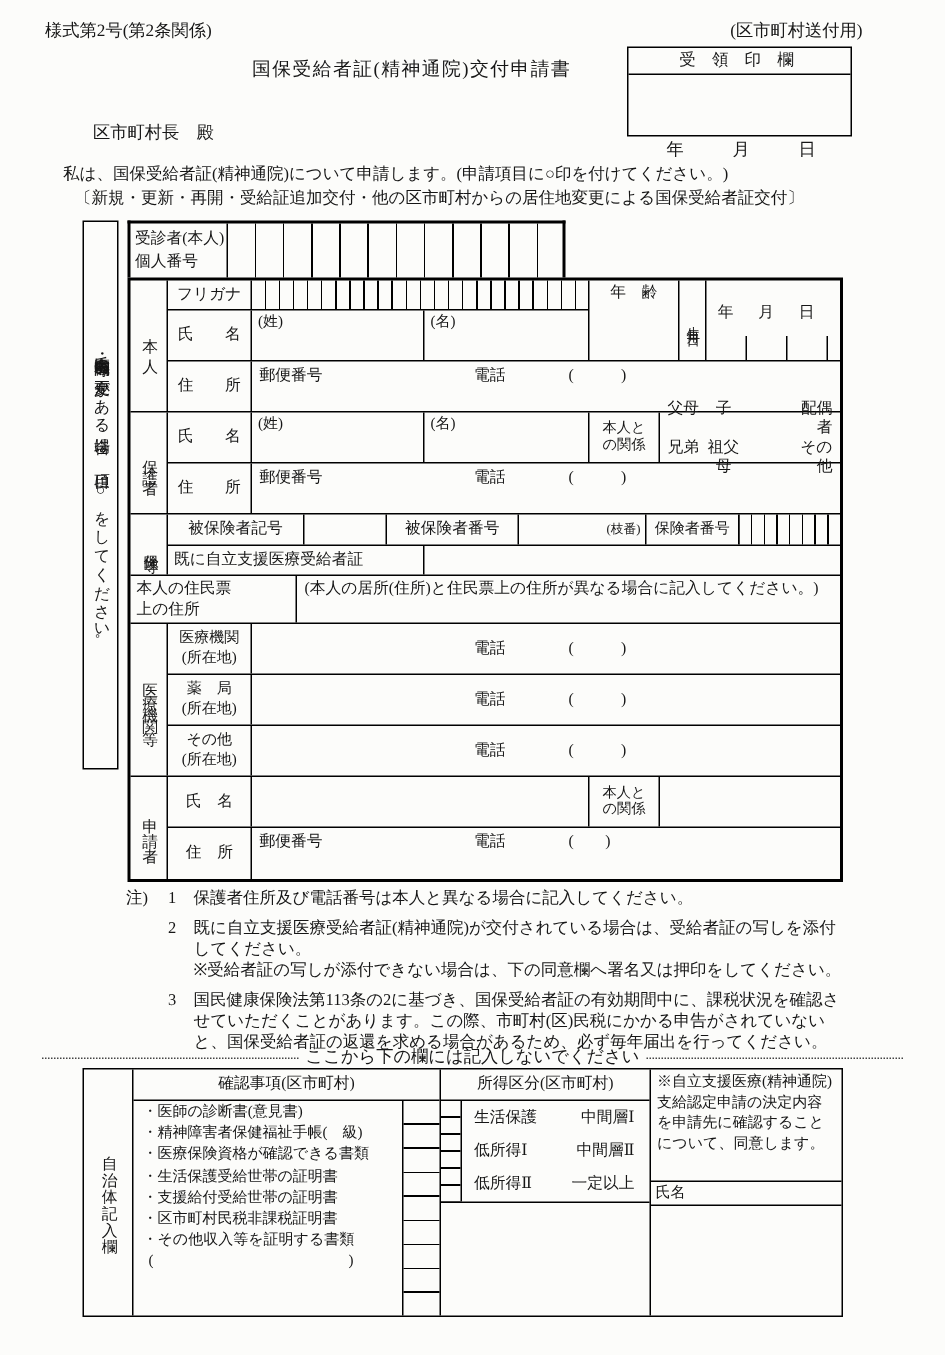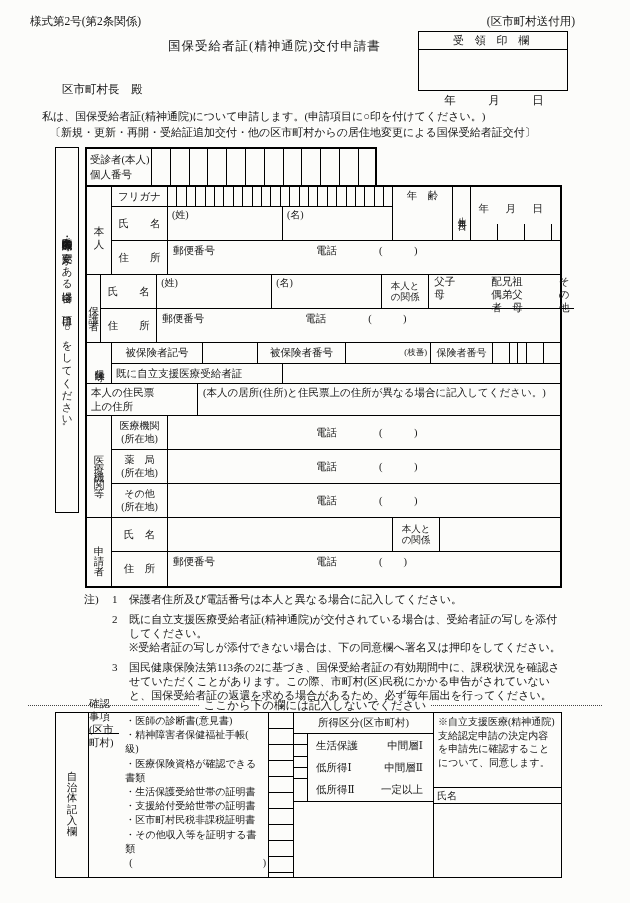--- a/index.html
+++ b/index.html
@@ -38,21 +38,21 @@
   .lbl-l{font-size:10.5px;display:flex;align-items:center;padding-left:4px;}
   .gridf{background:repeating-linear-gradient(90deg,transparent 0 8.4px,#000 8.4px 9.4px);}
   .grid8{background:repeating-linear-gradient(90deg,transparent 0 7.5px,#000 7.5px 8.5px);}
   .tick{position:absolute;right:0;bottom:0;width:1px;height:16px;background:#000;}
   .fieldtag{font-size:10px;position:absolute;top:2px;left:4px;}
   .postal{position:absolute;top:3px;left:5px;font-size:10.5px;}
   .phone{position:absolute;top:3px;left:148px;font-size:10.5px;}
   .phone-mid{position:absolute;top:10px;left:148px;font-size:10.5px;}
   .branch{position:absolute;right:3px;top:4px;font-size:8.5px;}
   .rel{font-size:9.5px;line-height:11px;}
-  .choices{display:flex;justify-content:center;font-size:10.5px;padding:0 5px;}
+  .choices{display:flex;flex-direction:column;justify-content:center;font-size:10.5px;padding:0 5px;}
   .choices .r{display:flex;line-height:13px;}
   .choices .r span:nth-child(1){width:34%;text-align:left;}
   .choices .r span:nth-child(2){width:33%;text-align:center;}
   .choices .r span:nth-child(3){width:33%;text-align:right;margin-left:36px;}
   
   .nrow{display:flex;line-height:14px;margin-top:6px;font-size:11px;}
   .nrow:first-child{margin-top:0;}
   .nhead{width:28px;}
   .nnum{width:17px;}
   .ntext{flex:1;}
@@ -299,21 +299,21 @@
   <div>ここから下の欄には記入しないでください</div>
   <div class="dash"></div>
 </div>
 
 <div class="abs btable" style="left:55px;top:712px;width:507px;height:166px">
 
   <div class="cell br ctr" style="width:33px">
     <span class="vtext" style="font-size:10.5px;letter-spacing:11px">自治体記入欄</span>
   </div>
 
-  <div class="cell" style="width:204px;display:flex;flex-direction:row">
+  <div class="cell" style="width:204px;display:flex;flex-direction:column">
     <div class="bhdr">確認事項(区市町村)</div>
     <div style="flex:1;display:flex">
       <div class="chk-list">
         <div>・医師の診断書(意見書)</div>
         <div>・精神障害者保健福祉手帳(　級)</div>
         <div>・医療保険資格が確認できる書類</div>
         <div>・生活保護受給世帯の証明書</div>
         <div>・支援給付受給世帯の証明書</div>
         <div>・区市町村民税非課税証明書</div>
         <div>・その他収入等を証明する書類</div>

